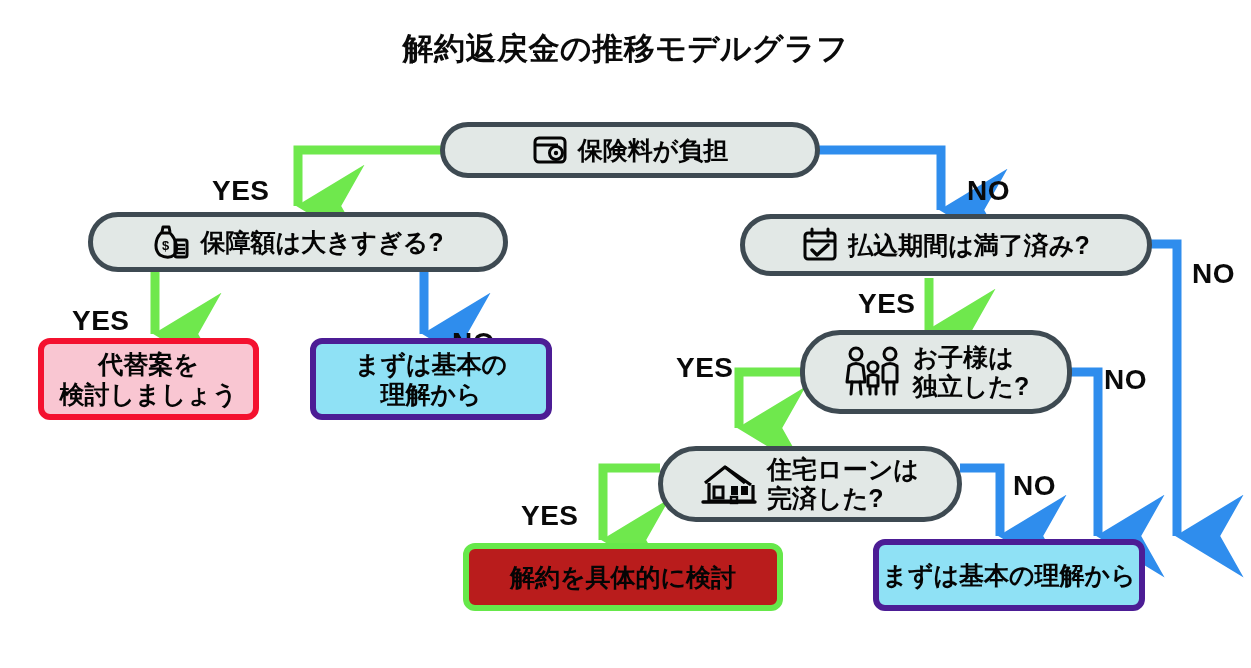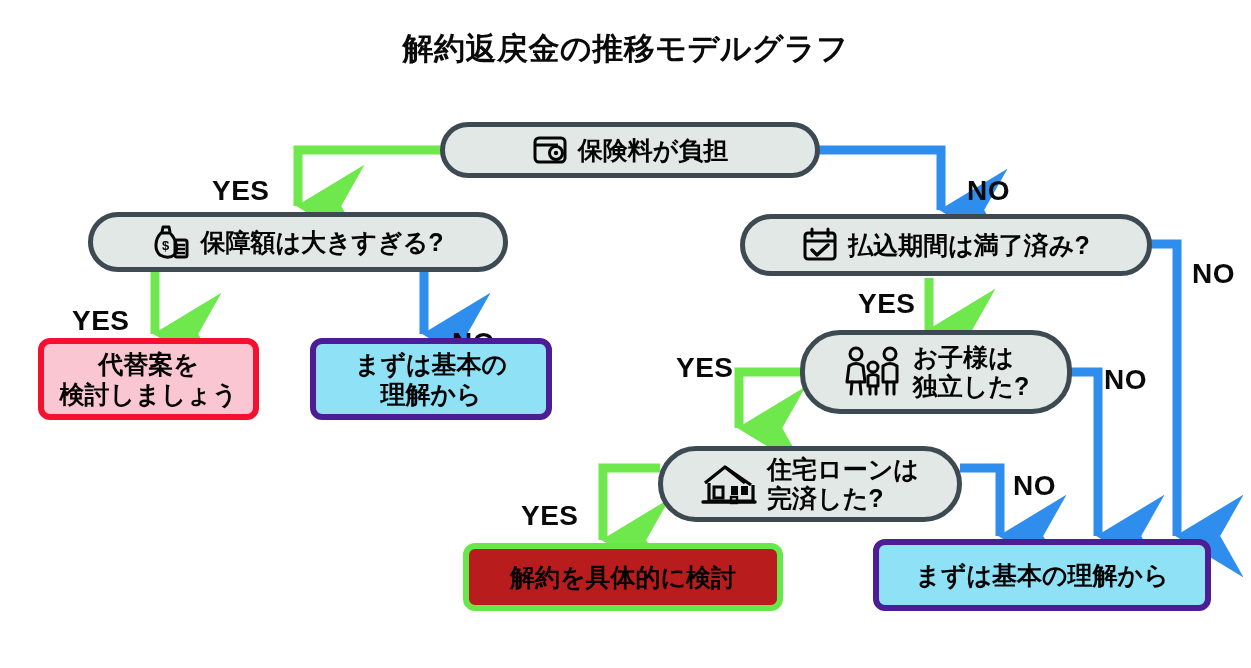--- a/index.html
+++ b/index.html
@@ -234,17 +234,17 @@
 
   <div class="node term term-blue" style="left:310px; top:338px; width:242px; height:82px;">
     <span class="label">まずは基本の
 理解から</span>
   </div>
 
   <div class="node term term-green" style="left:463px; top:543px; width:320px; height:68px;">
     <span class="label">解約を具体的に検討</span>
   </div>
 
-  <div class="node term term-blue" style="left:873px; top:539px; width:338px; height:72px;">
+  <div class="node term term-blue" style="left:873px; top:539px; width:272px; height:72px;">
     <span class="label">まずは基本の理解から</span>
   </div>
 
 </div>
 
 </body></html>

